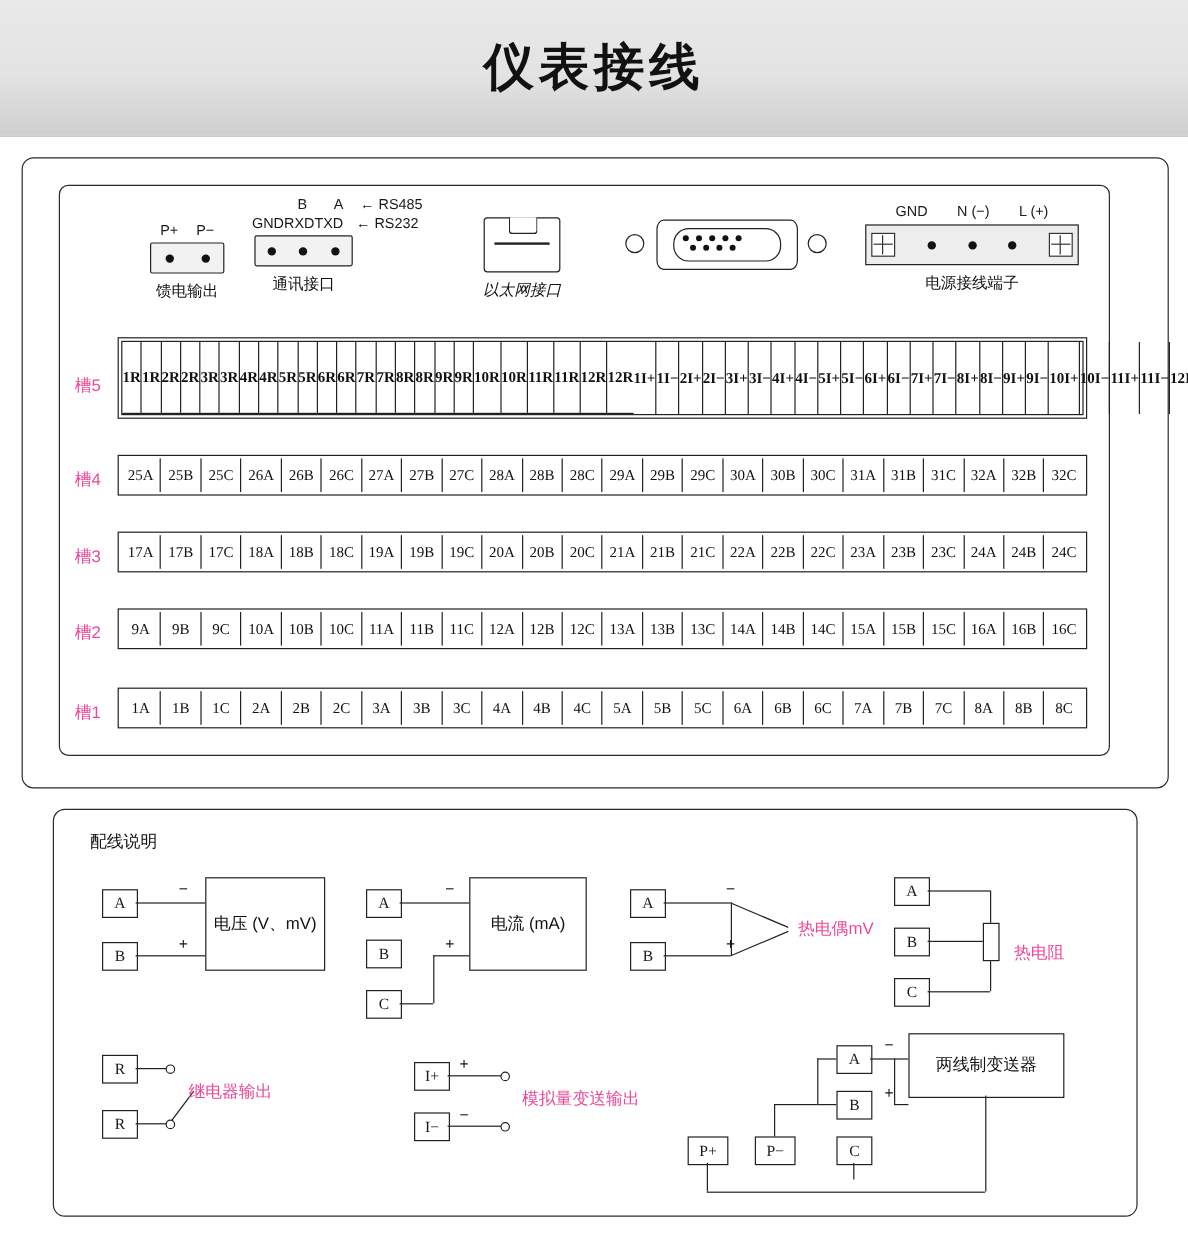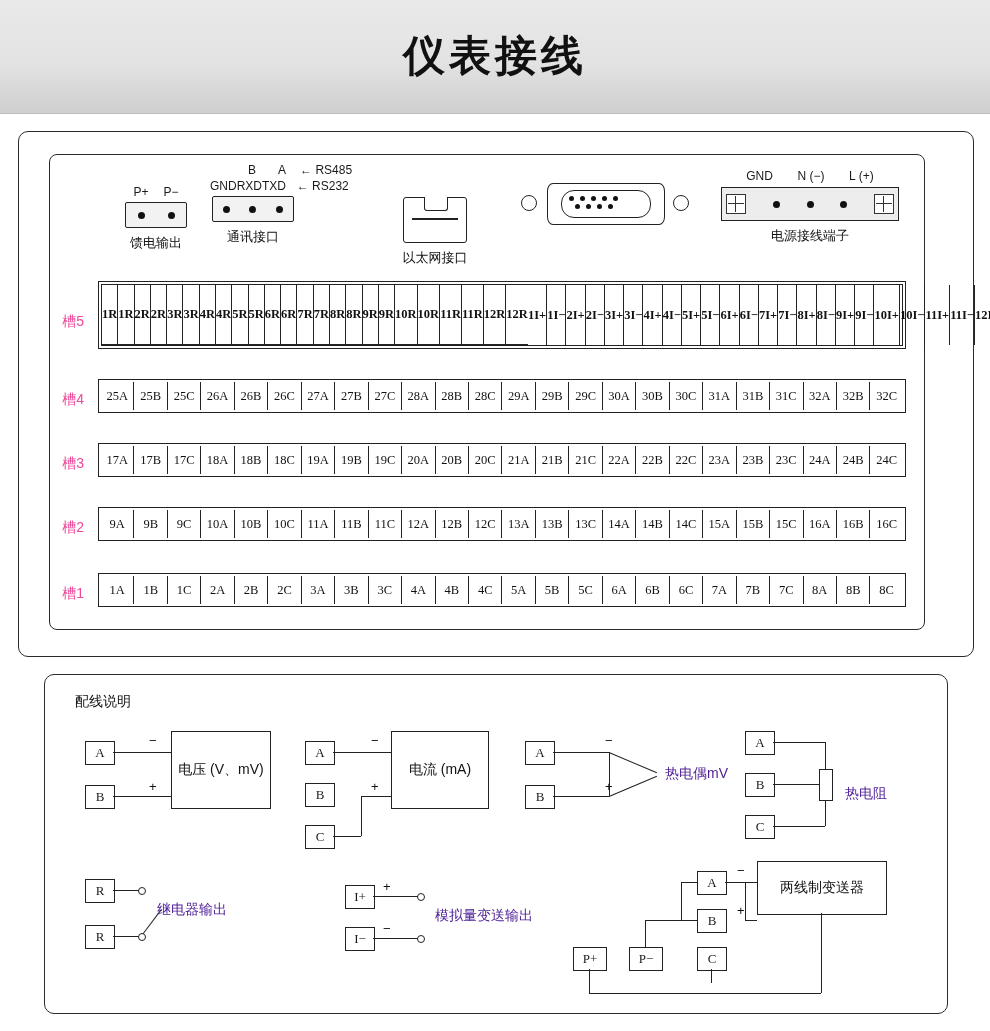--- a/index.html
+++ b/index.html
@@ -125,21 +125,21 @@
     position:absolute;width:28px;height:22px;border:1px solid #222;background:#fff;
     display:flex;align-items:center;justify-content:center;font-size:13px;
     font-family:"Liberation Serif","DejaVu Serif",serif;
   }
   .term.wide{width:32px;}
   .box{
     position:absolute;border:1px solid #222;background:#fff;
     display:flex;align-items:center;justify-content:center;
     font-size:14px;color:#111;
   }
-  .lbl{position:absolute;font-size:14px;color:#4c1d95;white-space:nowrap;}
+  .lbl{position:absolute;font-size:14px;color:#ec4899;white-space:nowrap;}
   .sign{position:absolute;font-size:13px;color:#111;}
   .ln{position:absolute;background:#222;}
   .ln.h{height:1px;}
   .ln.v{width:1px;}
   .node{position:absolute;width:6px;height:6px;border:1px solid #222;border-radius:50%;background:#fff;}
   .rtd-box{
     position:absolute;width:12px;height:30px;border:1px solid #222;background:#fff;
   }
 </style>
 </head>
@@ -180,21 +180,21 @@
           <span>← RS232</span>
         </div>
         <div class="term-box" style="width:82px;height:26px;margin:3px 0 0 2px;">
           <span class="dot"></span>
           <span class="dot"></span>
           <span class="dot"></span>
         </div>
         <div class="conn-label" style="width:86px;">通讯接口</div>
       </div>
 
-      <div class="conn" style="left:320px;top:42px;width:130px;">
+      <div class="conn" style="left:320px;top:26px;width:130px;font-style:italic;">
         <div class="rj45"></div>
         <div class="conn-label">以太网接口</div>
       </div>
 
       <div class="conn" style="left:440px;top:26px;width:230px;">
         <div class="db9">
           <div class="db9-body"></div>
           <div class="db9-inner"></div>
           <div class="db9-pins">
             <i style="left:2px;top:1px;"></i>

